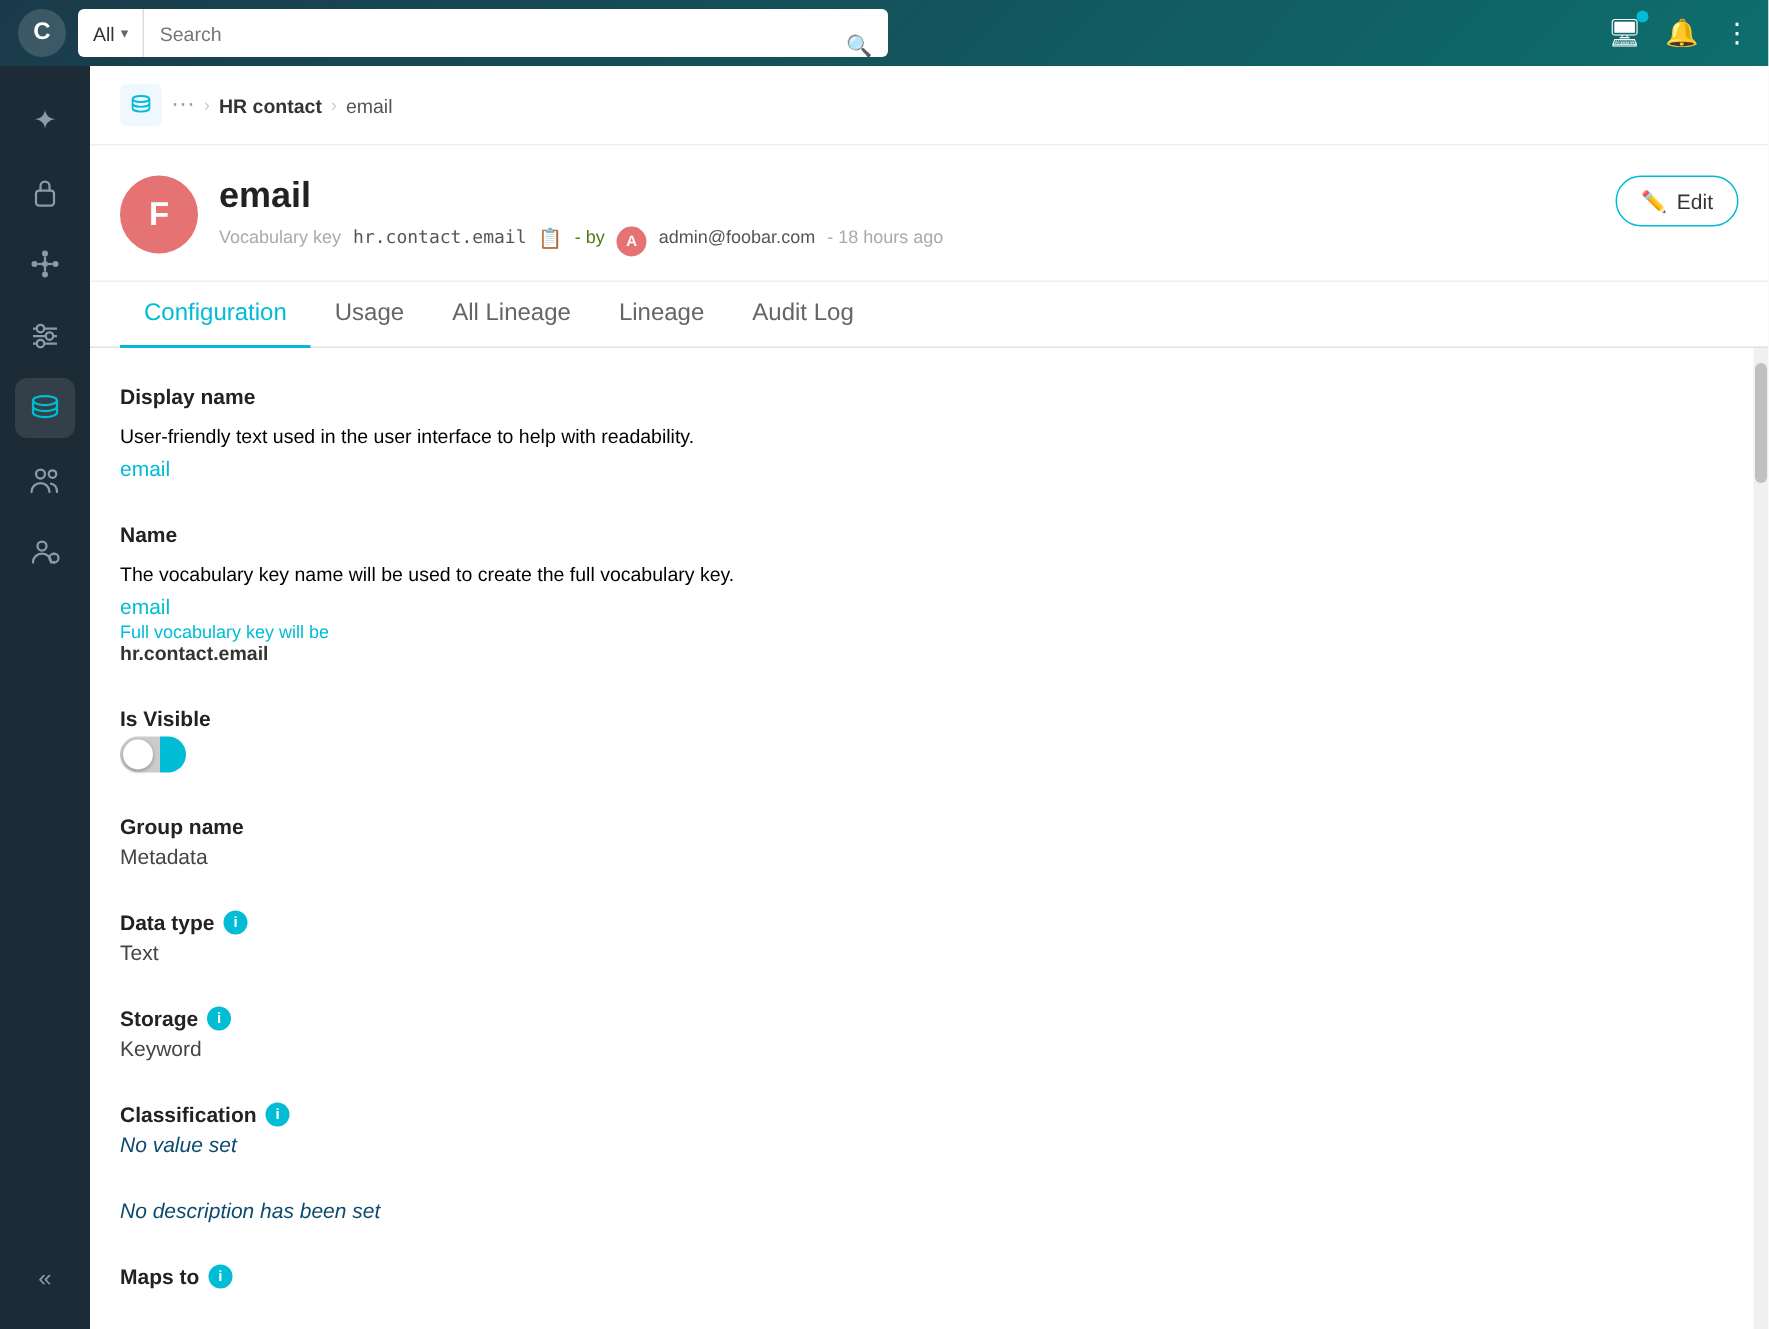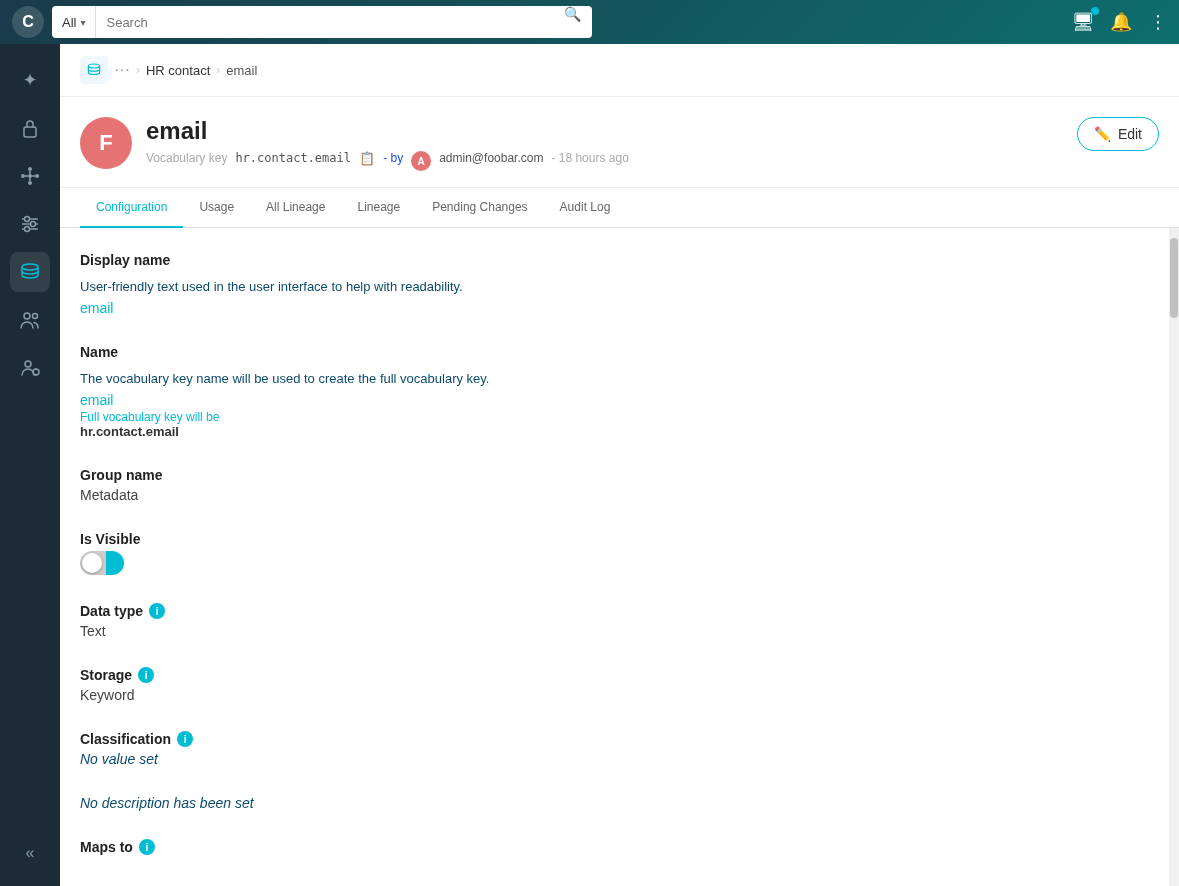--- a/index.html
+++ b/index.html
@@ -17,21 +17,21 @@
     }
     .top-nav-logo {
       width: 32px; height: 32px;
       border-radius: 50%;
       background: rgba(255,255,255,0.15);
       display: flex; align-items: center; justify-content: center;
       color: white; font-weight: bold; font-size: 16px;
     }
     .search-container {
       display: flex;
-      align-items: flex-start;
+      align-items: flex-end;
       background: white;
       border-radius: 4px;
       overflow: hidden;
       flex: 1;
       max-width: 540px;
     }
     .search-filter {
       display: flex; align-items: center; gap: 4px;
       padding: 0 10px;
       border-right: 1px solid #ddd;
@@ -130,21 +130,21 @@
       border-radius: 4px;
       display: flex; align-items: center; justify-content: center;
       color: #00bcd4;
       font-size: 14px;
     }
     .breadcrumb-dots {
       color: #999; font-size: 16px; cursor: pointer;
     }
     .breadcrumb-sep { color: #ccc; font-size: 12px; }
     .breadcrumb-link {
-      color: #333; font-size: 13px; cursor: pointer; text-decoration: none;
+      color: #333; font-size: 13px; cursor: pointer; text-decoration: none; font-weight: bold;
     }
     .breadcrumb-current { color: #555; font-size: 13px; }
 
     
     .page-header {
       display: flex;
       align-items: flex-start;
       padding: 20px 20px 16px;
       border-bottom: 1px solid #eee;
       flex-shrink: 0;
@@ -160,21 +160,21 @@
     }
     .page-header-info { flex: 1; }
     .page-title { font-size: 24px; font-weight: 600; color: #222; margin-bottom: 6px; }
     .page-meta {
       display: flex; gap: 8px;
       font-size: 12px; color: #999;
     }
     .vocab-key-label { color: #aaa; }
     .vocab-key-value { color: #555; font-family: monospace; font-size: 12px; }
     .copy-icon { color: #aaa; font-size: 13px; cursor: pointer; }
-    .meta-by { color: #1d4ed8; }
+    .meta-by { color: #4d7c0f; }
     .meta-avatar {
       width: 20px; height: 20px;
       border-radius: 50%;
       background: #e57373;
       display: flex; align-items: center; justify-content: center;
       color: white; font-size: 10px; font-weight: bold;
     }
     .meta-email { color: #555; }
     .meta-time { color: #aaa; }
     .edit-button {
@@ -192,21 +192,21 @@
 
     
     .tabs-bar {
       display: flex;
       border-bottom: 1px solid #e0e0e0;
       padding: 0 20px;
       flex-shrink: 0;
     }
     .tab {
       padding: 12px 16px;
-      font-size: 12px;
+      font-size: 16px;
       color: #666;
       cursor: pointer;
       border-bottom: 2px solid transparent;
       margin-bottom: -1px;
     }
     .tab.active { color: #00bcd4; border-bottom-color: #00bcd4; font-weight: 500; }
 
     
     .config-content {
       flex: 1;
@@ -218,21 +218,21 @@
     }
     .config-label {
       font-weight: 600;
       font-size: 14px;
       color: #222;
       margin-bottom: 4px;
       display: flex; align-items: center; gap: 6px; text-align: right;
     }
     .config-desc {
       font-size: 13px;
-      color: #0c4a6e;
+      color: #000000;
       margin-bottom: 6px;
       margin-top: 11px;
     }
     .config-value {
       font-size: 14px;
       color: #00bcd4;
     }
     .config-value-plain {
       font-size: 14px;
       color: #444;
@@ -424,21 +424,20 @@
         <span class="edit-icon">✏️</span>
         <span>Edit</span>
       </button>
     </div>
 
     <div class="tabs-bar">
       <div class="tab active">Configuration</div>
       <div class="tab">Usage</div>
       <div class="tab">All Lineage</div>
       <div class="tab">Lineage</div>
-      <div class="tab">Pending Changes</div>
       <div class="tab">Audit Log</div>
     </div>
 
     <div style="display:flex; flex:1; overflow:hidden;">
       <div class="config-content">
 
         <div class="config-section">
           <div class="config-label">Display name</div>
           <div class="config-desc">User-friendly text used in the user interface to help with readability.</div>
           <div class="config-value">email</div>
@@ -448,34 +447,34 @@
           <div class="config-label">Name</div>
           <div class="config-desc">The vocabulary key name will be used to create the full vocabulary key.</div>
           <div class="config-value">email</div>
           <div class="vocab-key-hint">
             <span>Full vocabulary key will be</span>
             <strong>hr.contact.email</strong>
           </div>
         </div>
 
         <div class="config-section">
-          <div class="config-label">Group name</div>
-          <div class="config-value-plain">Metadata</div>
-        </div>
-
-        <div class="config-section">
           <div class="config-label">Is Visible</div>
           <div class="toggle-wrap">
             <div class="toggle partial">
               <div class="toggle-knob"></div>
             </div>
           </div>
         </div>
 
         <div class="config-section">
+          <div class="config-label">Group name</div>
+          <div class="config-value-plain">Metadata</div>
+        </div>
+
+        <div class="config-section">
           <div class="config-label">
             <span>Data type</span>
             <span class="info-icon">i</span>
           </div>
           <div class="config-value-plain">Text</div>
         </div>
 
         <div class="config-section">
           <div class="config-label">
             <span>Storage</span>

